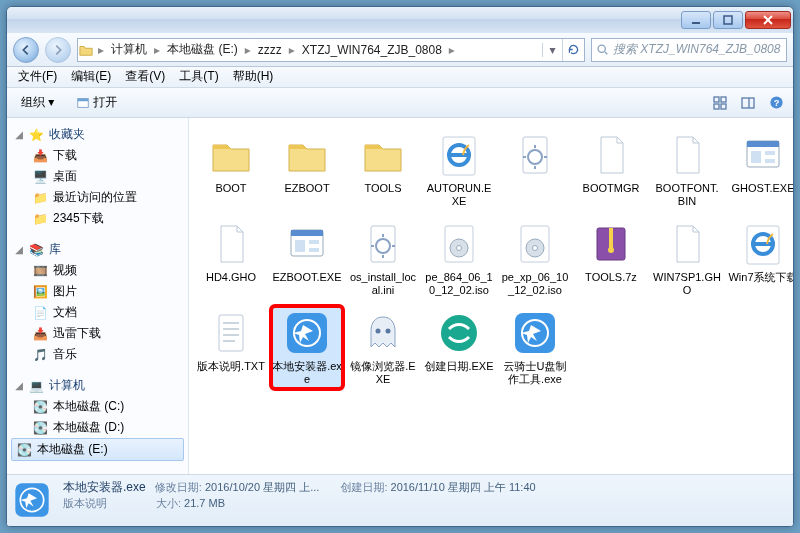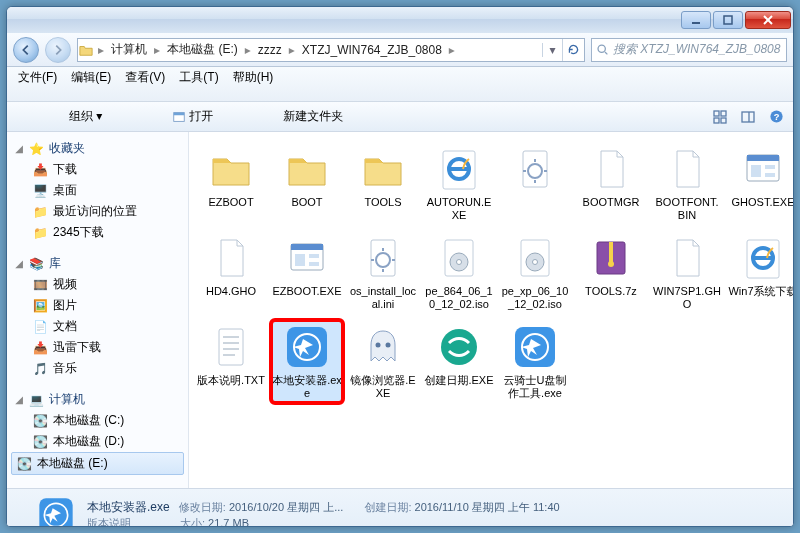--- a/index.html
+++ b/index.html
@@ -20,26 +20,26 @@
 .navbar{ height:34px; background: linear-gradient(#f7fbff,#e6eef8); border-bottom:1px solid #b8c7d9; display:flex; align-items:center; padding:0 6px; gap:6px;}
 .navbtn{ width:26px;height:26px;border-radius:50%;background:radial-gradient(circle at 40% 35%,#e8f3ff,#a9cbee 55%,#6b9fd1);border:1px solid #7ea3cc;display:flex;align-items:center;justify-content:center;}
 .navbtn svg{width:14px;height:14px;stroke:#3a5a82;fill:none;stroke-width:2}
 .crumbbar{ flex:1; height:24px; background:#fff; border:1px solid #a0b4cc; display:flex; align-items:center; font-size:12px; color:#222;}
 .crumbbar .sep{ padding:0 4px; color:#888;}
 .crumbbar .seg{ padding:0 3px; cursor:default;}
 .crumbbar .refresh{ width:22px; border-left:1px solid #c8d4e2; display:flex;align-items:center;justify-content:center;height:100%;}
 .searchbox{ width:196px; height:24px; background:#fff; border:1px solid #a0b4cc; display:flex; align-items:center; padding:1px 4px; font-size:12px; color:#888; gap:4px;}
 
 
-.menubar{ height:35px; background:linear-gradient(#f7fbfe,#e9f0f8); border-bottom:1px solid #d0dae6; display:flex; align-items:flex-start; font-size:12px; padding:0 4px;}
+.menubar{ height:21px; background:linear-gradient(#f7fbfe,#e9f0f8); border-bottom:1px solid #d0dae6; display:flex; align-items:flex-end; font-size:12px; padding:0 4px;}
 .menubar span{ padding:2px 7px; }
 
 
 .toolbar{ height:30px; background:linear-gradient(#f9fcff,#e5eef8); border-bottom:1px solid #cfd9e6; display:flex; align-items:center; font-size:12px; padding:0 6px; gap:6px;}
-.toolbar .tbtn{ padding:3px 8px; display:flex;align-items:center;gap:3px;margin-left:48px;}
+.toolbar .tbtn{ padding:3px 8px; display:flex;align-items:center;gap:3px;}
 .toolbar .spacer{flex:1}
 .toolbar .ricon{width:22px;height:22px;display:flex;align-items:center;justify-content:center;}
 
 
 .body{ display:flex; height: calc(100% - 26px - 34px - 21px - 30px - 52px); }
 
 
 .sidebar{ width:182px; background:#fafcff; border-right:1px solid #dfe6ef; overflow:auto; padding:6px 4px; font-size:12px;}
 .tree-item{ display:flex; align-items:center; padding:2px 0 2px 6px; gap:4px; cursor:default;}
 .tree-item.sel{ background:linear-gradient(#e8f2fe,#d4e7fb); border:1px solid #a7c8ee; border-radius:2px; padding-left:5px;}
@@ -50,21 +50,21 @@
 
 
 .content{ flex:1; background:#fff; overflow:auto; padding:10px 6px;}
 .grid{ display:grid; grid-template-columns: repeat(8, 72px); gap:6px 4px;}
 .item{ width:72px; display:flex; flex-direction:column; align-items:center; text-align:center; font-size:11px; line-height:13px; padding:3px 1px; word-break:break-all;}
 .item .iconbox{ width:48px; height:48px; display:flex;align-items:center;justify-content:center; margin-bottom:3px;}
 .item .label{ max-height:39px; overflow:hidden;}
 .item.highlight{ outline:4px solid #f00; outline-offset:-2px; background:#cfe6fd; border-radius:4px;}
 
 
-.detailbar{ height:52px; background:linear-gradient(#eef5fc,#e2edf8); border-top:1px solid #cfd9e6; display:flex; align-items:center; padding:4px 28px; font-size:11px; gap:10px;}
+.detailbar{ height:52px; background:linear-gradient(#eef5fc,#e2edf8); border-top:1px solid #cfd9e6; display:flex; padding:4px 4px; font-size:11px; gap:10px;}
 .detailbar .bigicon{ width:42px;height:42px;display:flex;align-items:center;justify-content:center;}
 .detailbar .meta{ color:#45607e;}
 .detailbar .meta .title{ color:#1f3d63; font-size:12px;}
 .detailbar .kv{ display:inline-block; margin-right:18px;}
 .detailbar .kv .k{color:#6a82a0}
 
 
 .svg-folder{fill:#f4d77a;stroke:#c9a83e}
 </style>
 </head>
@@ -145,21 +145,20 @@
 
   <div class="toolbar">
     <div class="tbtn">组织 ▾</div>
     <div class="tbtn">
         <svg width="14" height="14" viewBox="0 0 16 16">
           <rect x="2" y="3" width="12" height="10" fill="#fff" stroke="#7a9dc7"></rect>
           <rect x="2" y="3" width="12" height="3" fill="#6fa3d8"></rect>
         </svg>
         <span>打开</span>
       </div>
-    <div class="tbtn">新建文件夹</div>
     <div class="spacer"></div>
     <div class="ricon">
         <svg width="16" height="16" viewBox="0 0 16 16" fill="none" stroke="#5a7ca8" stroke-width="1.3">
           <rect x="2" y="2" width="5" height="5"></rect>
           <rect x="9" y="2" width="5" height="5"></rect>
           <rect x="2" y="9" width="5" height="5"></rect>
           <rect x="9" y="9" width="5" height="5"></rect>
         </svg>
       </div>
     <div class="ricon">
@@ -248,30 +247,30 @@
 
     <div class="content">
       <div class="grid" id="grid">
           <div class="item">
             <div class="iconbox">
               <svg width="48" height="48" viewBox="0 0 48 48">
                 <path d="M6 14h14l4 4h18v22H6z" fill="#f6dd8a" stroke="#d4b24e"></path>
                 <path d="M6 14h14l4 4H6z" fill="#edc657"></path>
               </svg>
             </div>
-            <div class="label">EZBOOT</div>
+            <div class="label">BOOT</div>
           </div>
           <div class="item">
             <div class="iconbox">
               <svg width="48" height="48" viewBox="0 0 48 48">
                 <path d="M6 14h14l4 4h18v22H6z" fill="#f6dd8a" stroke="#d4b24e"></path>
                 <path d="M6 14h14l4 4H6z" fill="#edc657"></path>
               </svg>
             </div>
-            <div class="label">BOOT</div>
+            <div class="label">EZBOOT</div>
           </div>
           <div class="item">
             <div class="iconbox">
               <svg width="48" height="48" viewBox="0 0 48 48">
                 <path d="M6 14h14l4 4h18v22H6z" fill="#f6dd8a" stroke="#d4b24e"></path>
                 <path d="M6 14h14l4 4H6z" fill="#edc657"></path>
               </svg>
             </div>
             <div class="label">TOOLS</div>
           </div>

